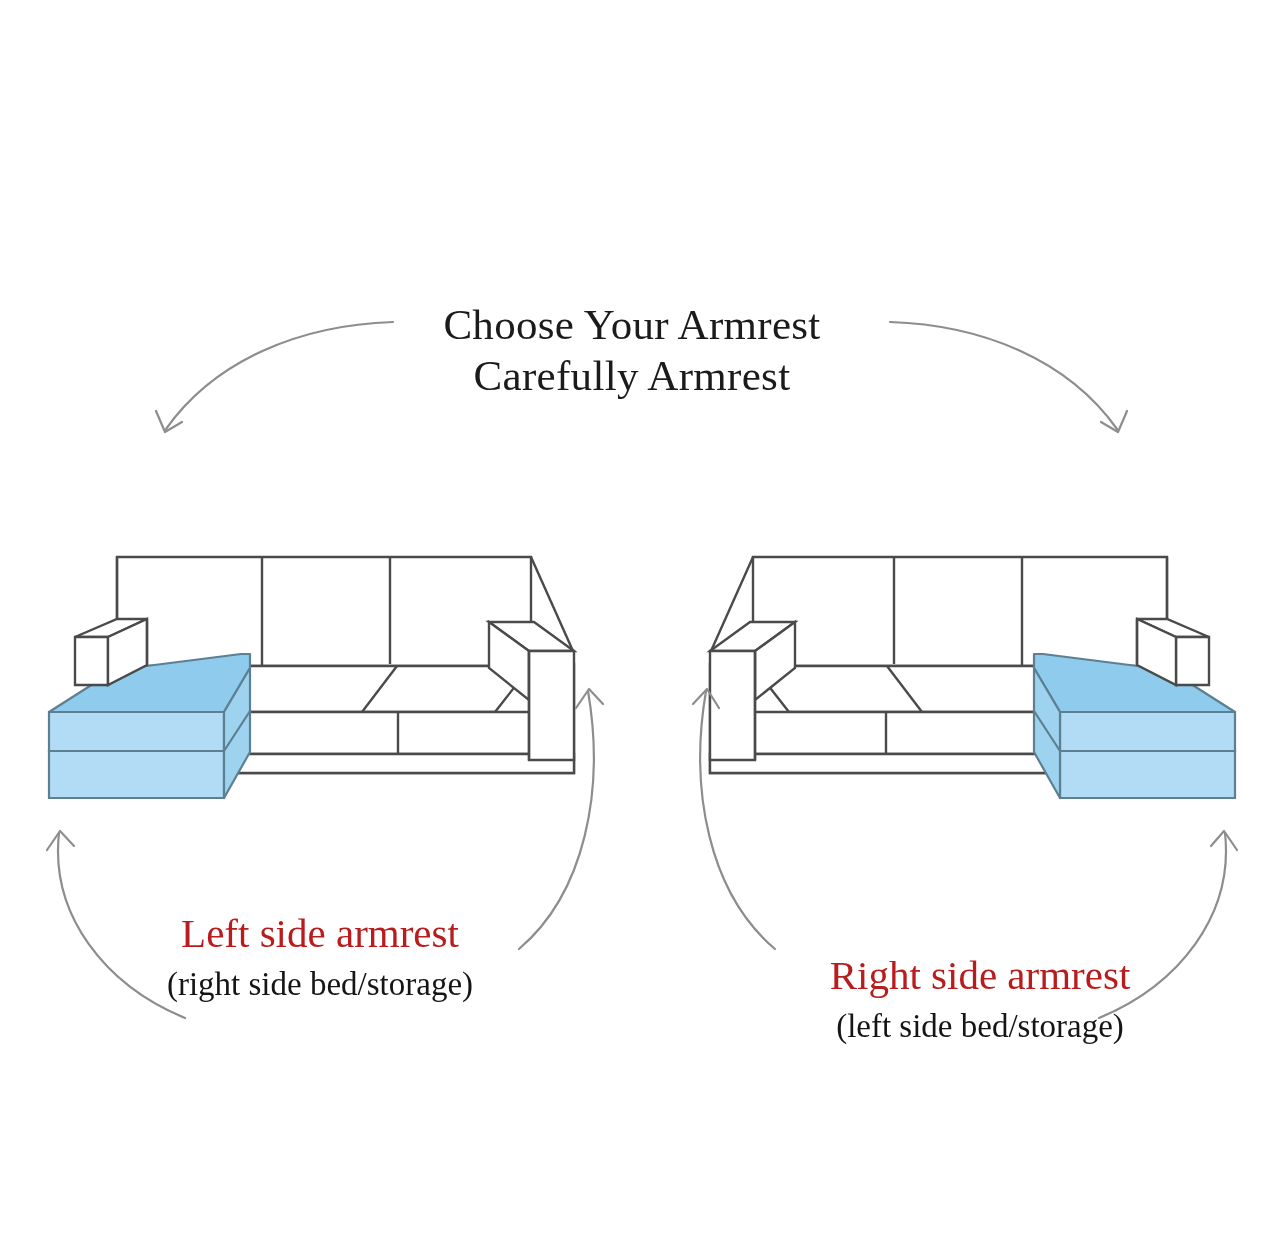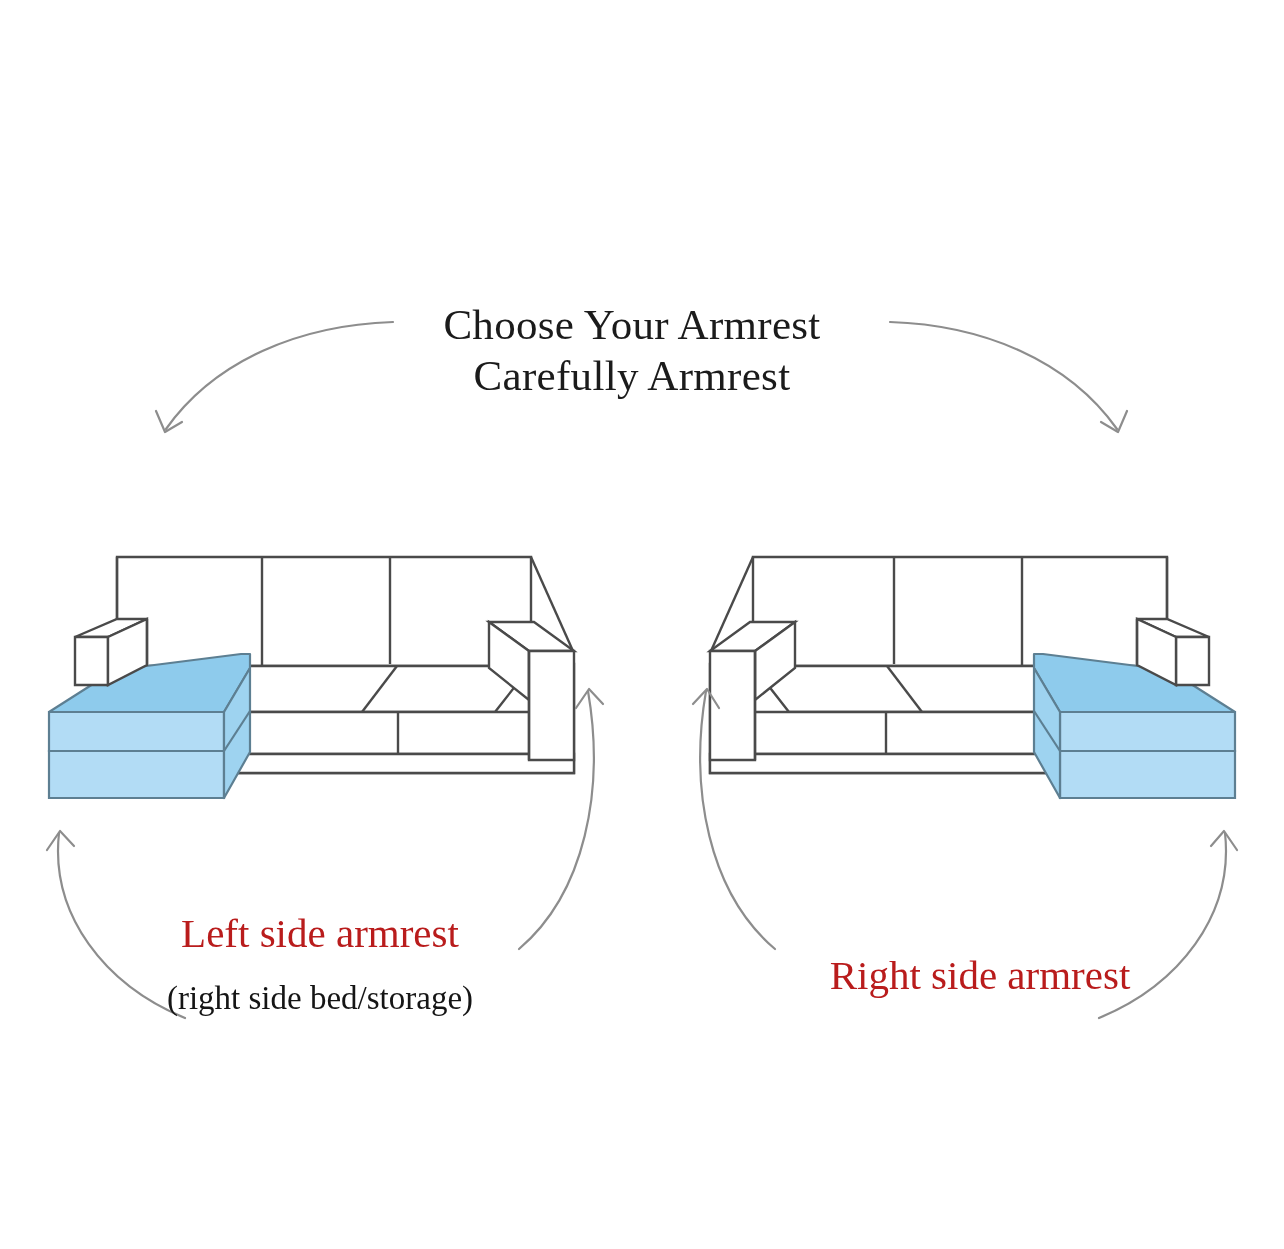--- a/index.html
+++ b/index.html
@@ -50,21 +50,21 @@
     color: #b91c1c;
     display: block;
     white-space: nowrap;
     text-align: center;
   }
   .label-sub {
     font-size: 33px;
     color: #151515;
     display: block;
     white-space: nowrap;
-    margin-top: 20px;
+    margin-top: 6px;
   }
 
   #label-left  { left: 60px;  top: 908px; width: 520px; }
   #label-right { left: 720px; top: 950px; width: 520px; }
 
   svg.layer {
     position: absolute;
     left: 0;
     top: 0;
     width: 1284px;
@@ -233,15 +233,16 @@
 
   </svg>
 
   <div class="label-block" id="label-left">
     <span class="label-main">Left side armrest</span>
     <span class="label-sub">(right side bed/storage)</span>
   </div>
 
   <div class="label-block" id="label-right">
     <span class="label-main">Right side armrest</span>
+    <span class="label-sub">(left side bed/storage)</span>
   </div>
 
 </div>
 
 </body></html>

